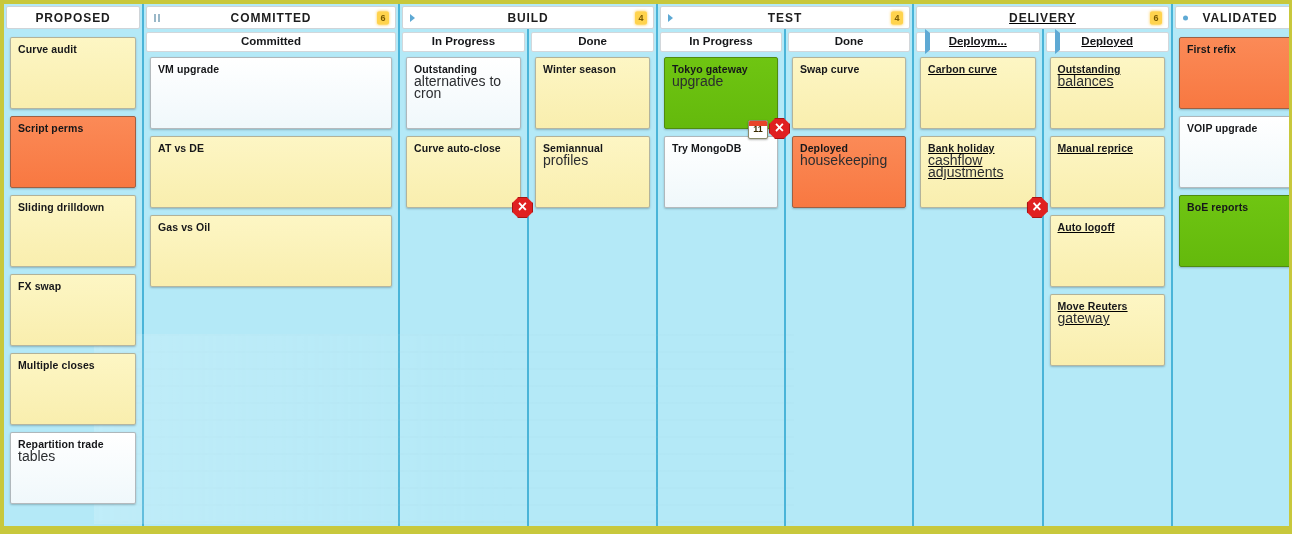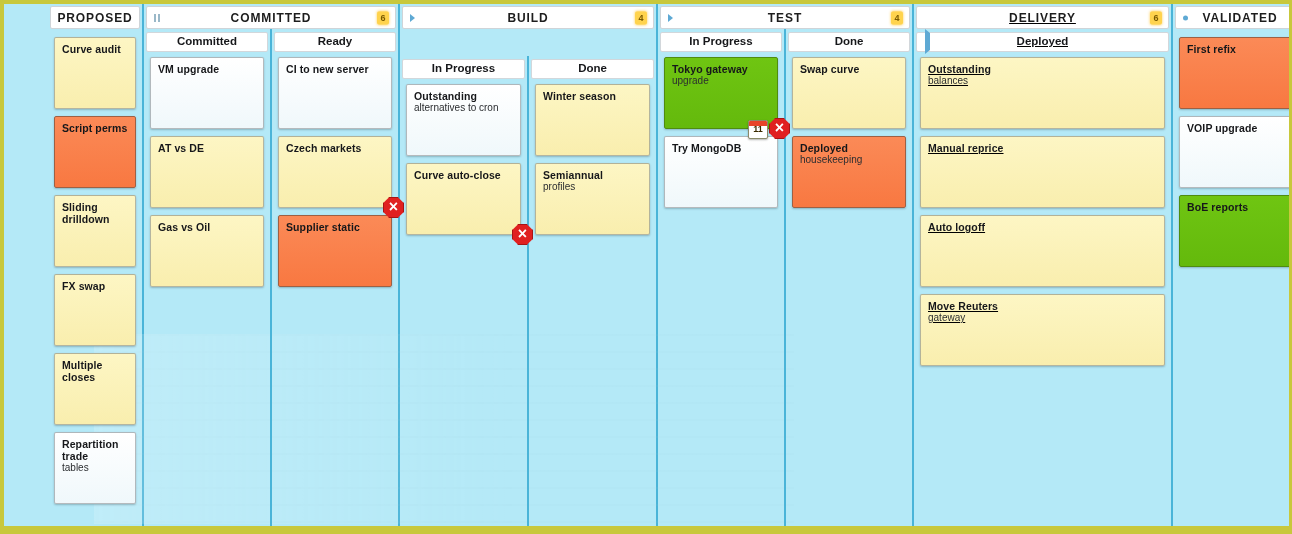--- a/index.html
+++ b/index.html
@@ -182,21 +182,21 @@
   .card.green  { background: linear-gradient(180deg,#6fc512 0%, #64b90c 100%); border-color:#4f8c10; }
 
   .card-title {
     font-size: 10.5px;
     font-weight: bold;
     color: #16171a;
     line-height: 12px;
     letter-spacing: .1px;
   }
   .card-sub {
-    font-size: 10px;
+    font-size: 14px;
     font-weight: normal;
     color: #2b2d30;
     line-height: 12px;
   }
 
   
   .badge-row {
     position: absolute;
     right: -13px;
     bottom: -11px;
@@ -246,21 +246,21 @@
     line-height: 11px;
     padding-bottom: 1px;
   }
 </style>
 </head>
 <body>
 
 <div id="board-frame">
   <div id="board-surface">
     <div id="watermark"></div>
-  <div class="stage" style="flex: 0 0 140px; padding-left: 44px;">
+  <div class="stage" style="flex: 0 0 140px;">
         <div class="stage-header">
           <div class="stage-title">PROPOSED</div>
         </div>
         <div class="lanes">
           <div class="lane">
             <div style="flex: 0 0 3px;"></div>
             <div class="cards">
               <div class="card yellow">
                 <div class="card-title">Curve audit</div>
               </div>
@@ -302,42 +302,23 @@
                 <div class="card-title">VM upgrade</div>
               </div>
               <div class="card yellow">
                 <div class="card-title">AT vs DE</div>
               </div>
               <div class="card yellow">
                 <div class="card-title">Gas vs Oil</div>
               </div>
             </div>
           </div>
-          <div class="lane">
-            <div class="lane-header">
-              <div class="lane-title">Ready</div>
-            </div>
-            <div class="cards">
-              <div class="card white">
-                <div class="card-title">CI to new server</div>
-              </div>
-              <div class="card yellow">
-                <div class="card-title">Czech markets</div>
-                <div class="badge-row">
-                  <div class="badge-x"></div>
-                </div>
-              </div>
-              <div class="card orange">
-                <div class="card-title">Supplier static</div>
-              </div>
-            </div>
-          </div>
-        </div>
-      </div>
-      <div class="stage" style="flex: 0 0 258px; gap: 27px;">
+        </div>
+      </div>
+      <div class="stage" style="flex: 0 0 258px;">
         <div class="stage-header">
           <span class="stage-lead-icon">
             <span class="icon-play"></span>
           </span>
           <div class="stage-title">BUILD</div>
           <div class="stage-badge">4</div>
         </div>
         <div class="lanes">
           <div class="lane">
             <div class="lane-header">
@@ -419,20 +400,39 @@
       </div>
       <div class="stage" style="flex: 0 0 259px; text-decoration: underline;">
         <div class="stage-header">
           <div class="stage-title">DELIVERY</div>
           <div class="stage-badge">6</div>
         </div>
         <div class="lanes">
           <div class="lane">
             <div class="lane-header">
               <span class="lane-lead-icon"><span class="icon-play"></span></span>
+              <div class="lane-title">Deploym...</div>
+            </div>
+            <div class="cards">
+              <div class="card yellow">
+                <div class="card-title">Carbon curve</div>
+              </div>
+              <div class="card yellow">
+                <div class="card-title">Bank holiday</div>
+                <div class="card-sub">cashflow</div>
+                <div class="card-sub">adjustments</div>
+                <div class="badge-row">
+                  <div class="badge-x"></div>
+                </div>
+              </div>
+            </div>
+          </div>
+          <div class="lane">
+            <div class="lane-header">
+              <span class="lane-lead-icon"><span class="icon-play"></span></span>
               <div class="lane-title">Deployed</div>
             </div>
             <div class="cards">
               <div class="card yellow">
                 <div class="card-title">Outstanding</div>
                 <div class="card-sub">balances</div>
               </div>
               <div class="card yellow">
                 <div class="card-title">Manual reprice</div>
               </div>

